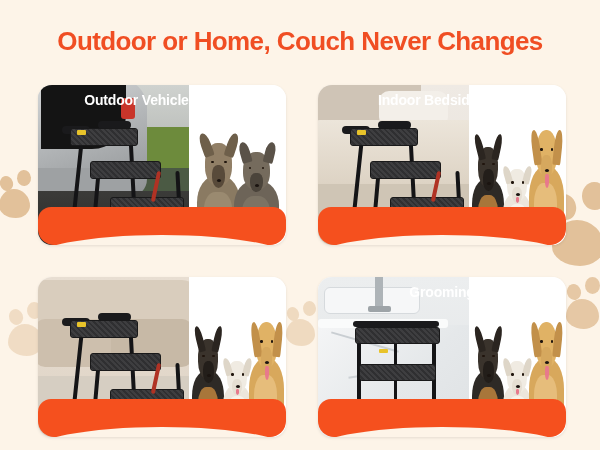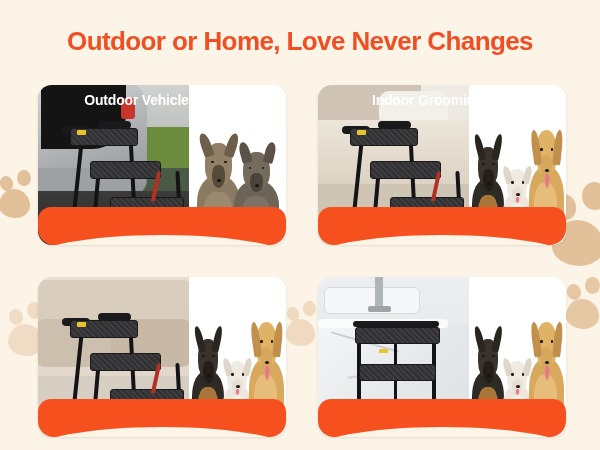--- a/index.html
+++ b/index.html
@@ -290,21 +290,21 @@
     <div class="pad p1"></div>
       <div class="pad p2"></div>
       <div class="sole s"></div>
   </div>
   <div class="paw" id="paw-right-small">
     <div class="pad p1"></div>
       <div class="pad p2"></div>
       <div class="sole s"></div>
   </div>
 
-  <div id="headline">Outdoor or Home, Love Never Changes</div>
+  <div id="headline">Outdoor or Home, Couch Never Changes</div>
 
   <div id="grid">
 
     <div class="card">
       <div class="card-photos">
         <div class="scene">
           <div class="bg-layer">
             <div class="s1-sky"></div>
             <div class="s1-grass"></div>
             <div class="s1-grass2"></div>
@@ -433,21 +433,21 @@
               <div class="eye" style="left:61%; bottom:76%;"></div>
               <div class="nose" style="left:46%; bottom:58%;"></div>
               <div class="tongue" style="left:45%; bottom:44%; width:11%; height:12%;"></div>
               <div class="paw2" style="left:12%; bottom:-2%; width:19%; height:11%; background:#ecd1a0;"></div>
               <div class="paw2" style="left:58%; bottom:-2%; width:19%; height:11%; background:#ecd1a0;"></div>
             </div>
           </div>
         </div>
       </div>
       <div class="label-bar"></div>
-      <div class="label-text">Indoor Grooming Use</div>
+      <div class="label-text">Indoor Bedside Use</div>
     </div>
 
     <div class="card">
       <div class="card-photos">
         <div class="scene">
           <div class="bg-layer">
             <div class="s3-wall"></div>
             <div class="s3-back"></div>
             <div class="s3-cush1"></div>
             <div class="s3-cush2"></div>
@@ -580,16 +580,17 @@
               <div class="eye" style="left:61%; bottom:76%;"></div>
               <div class="nose" style="left:46%; bottom:58%;"></div>
               <div class="tongue" style="left:45%; bottom:44%; width:11%; height:12%;"></div>
               <div class="paw2" style="left:12%; bottom:-2%; width:19%; height:11%; background:#ecd1a0;"></div>
               <div class="paw2" style="left:58%; bottom:-2%; width:19%; height:11%; background:#ecd1a0;"></div>
             </div>
           </div>
         </div>
       </div>
       <div class="label-bar"></div>
+      <div class="label-text">Grooming</div>
     </div>
 
   </div>
 </div>
 
 </body></html>

